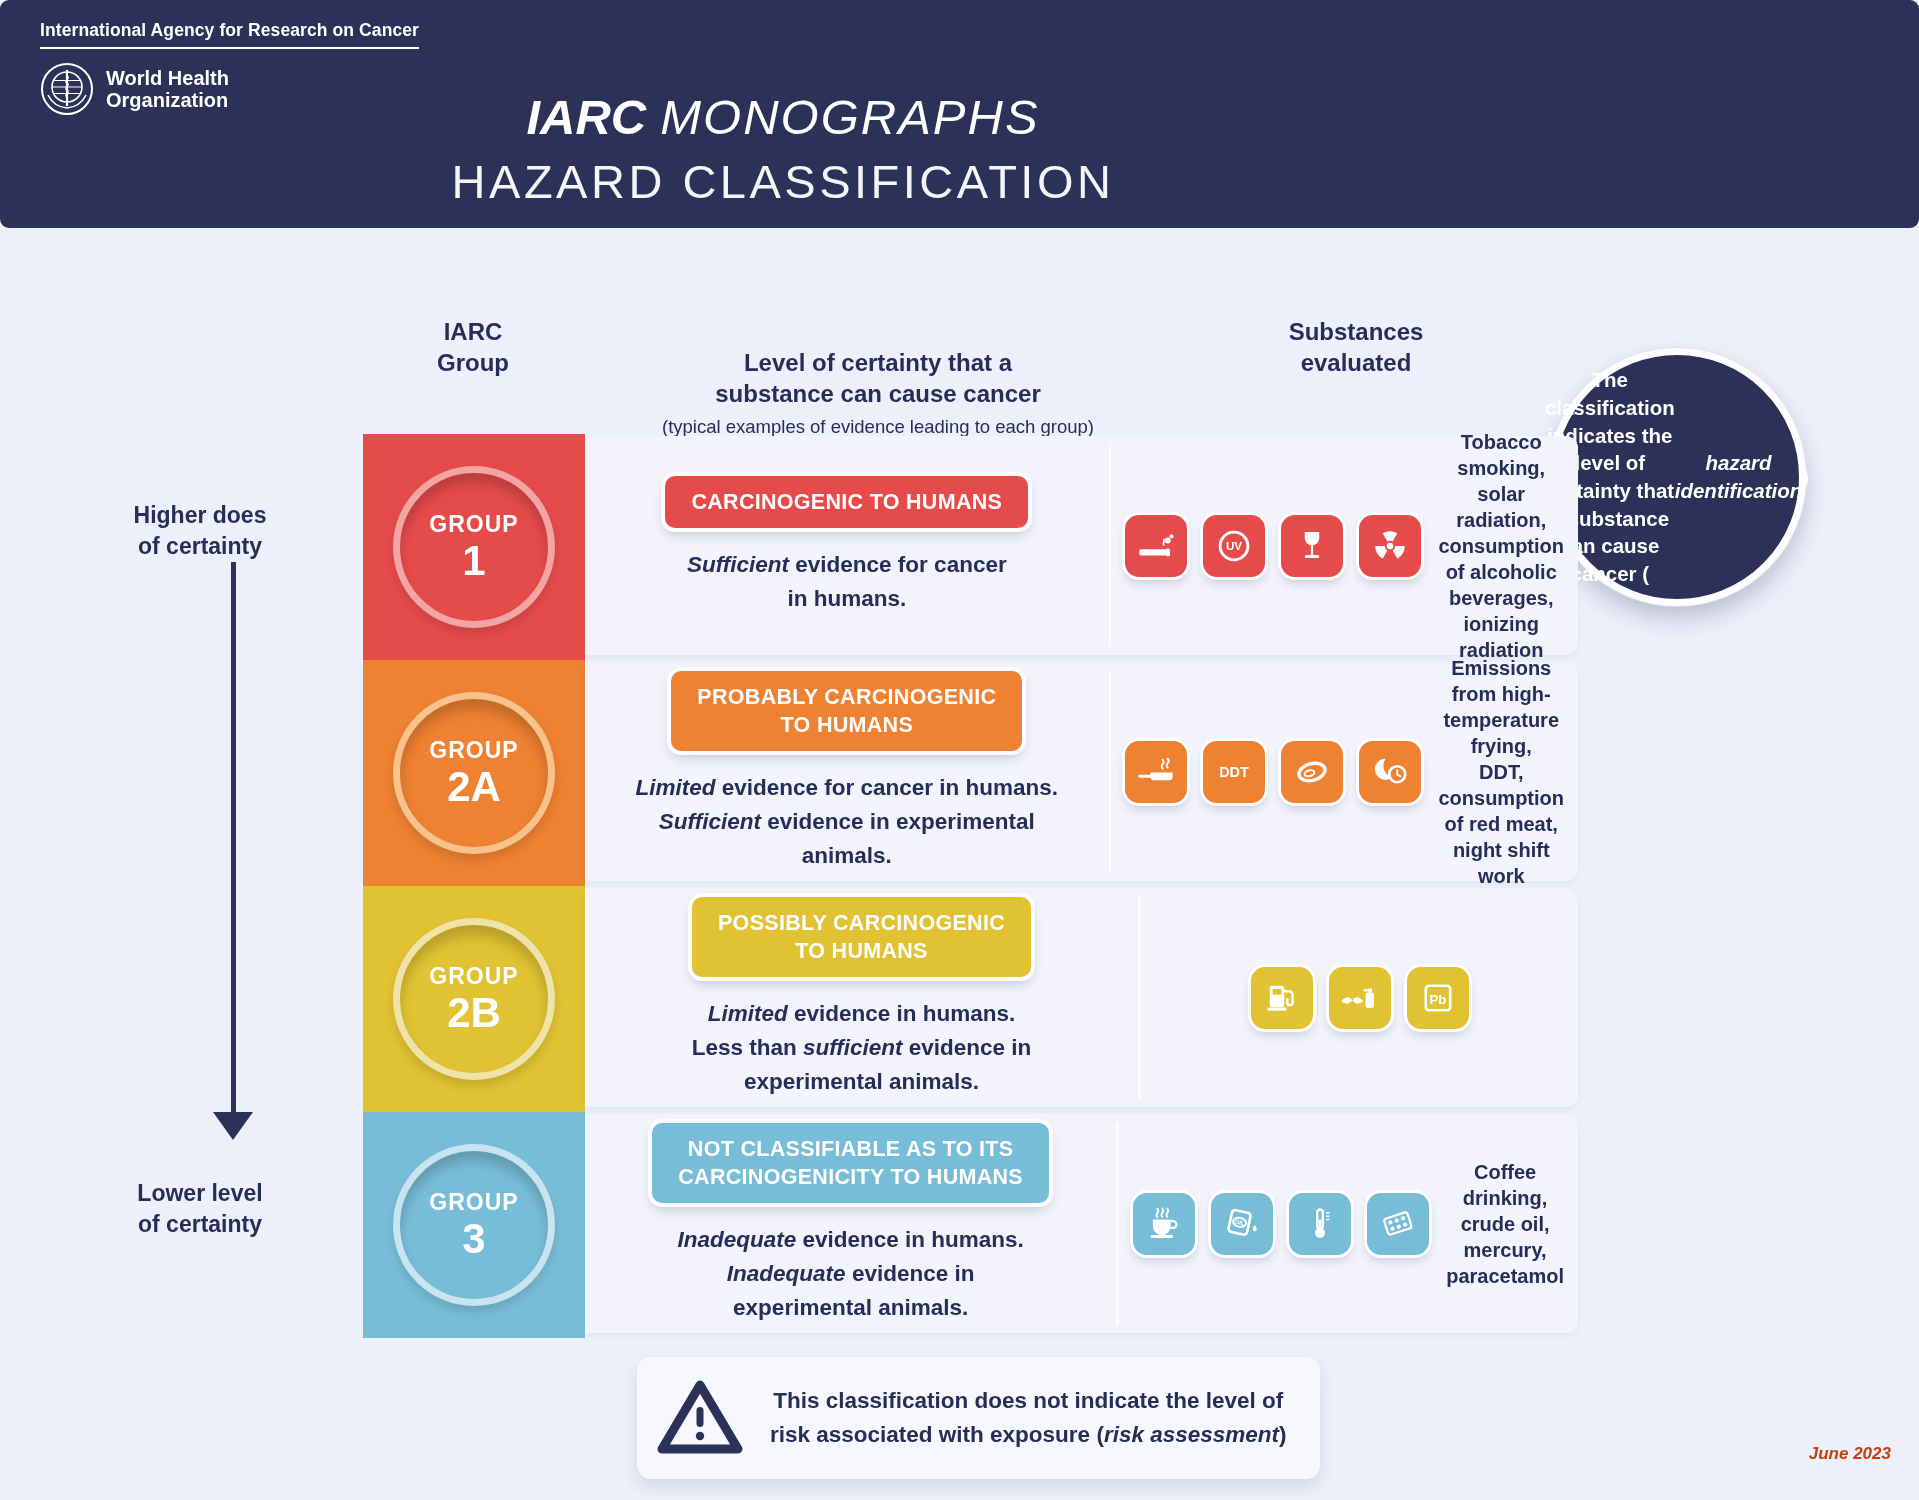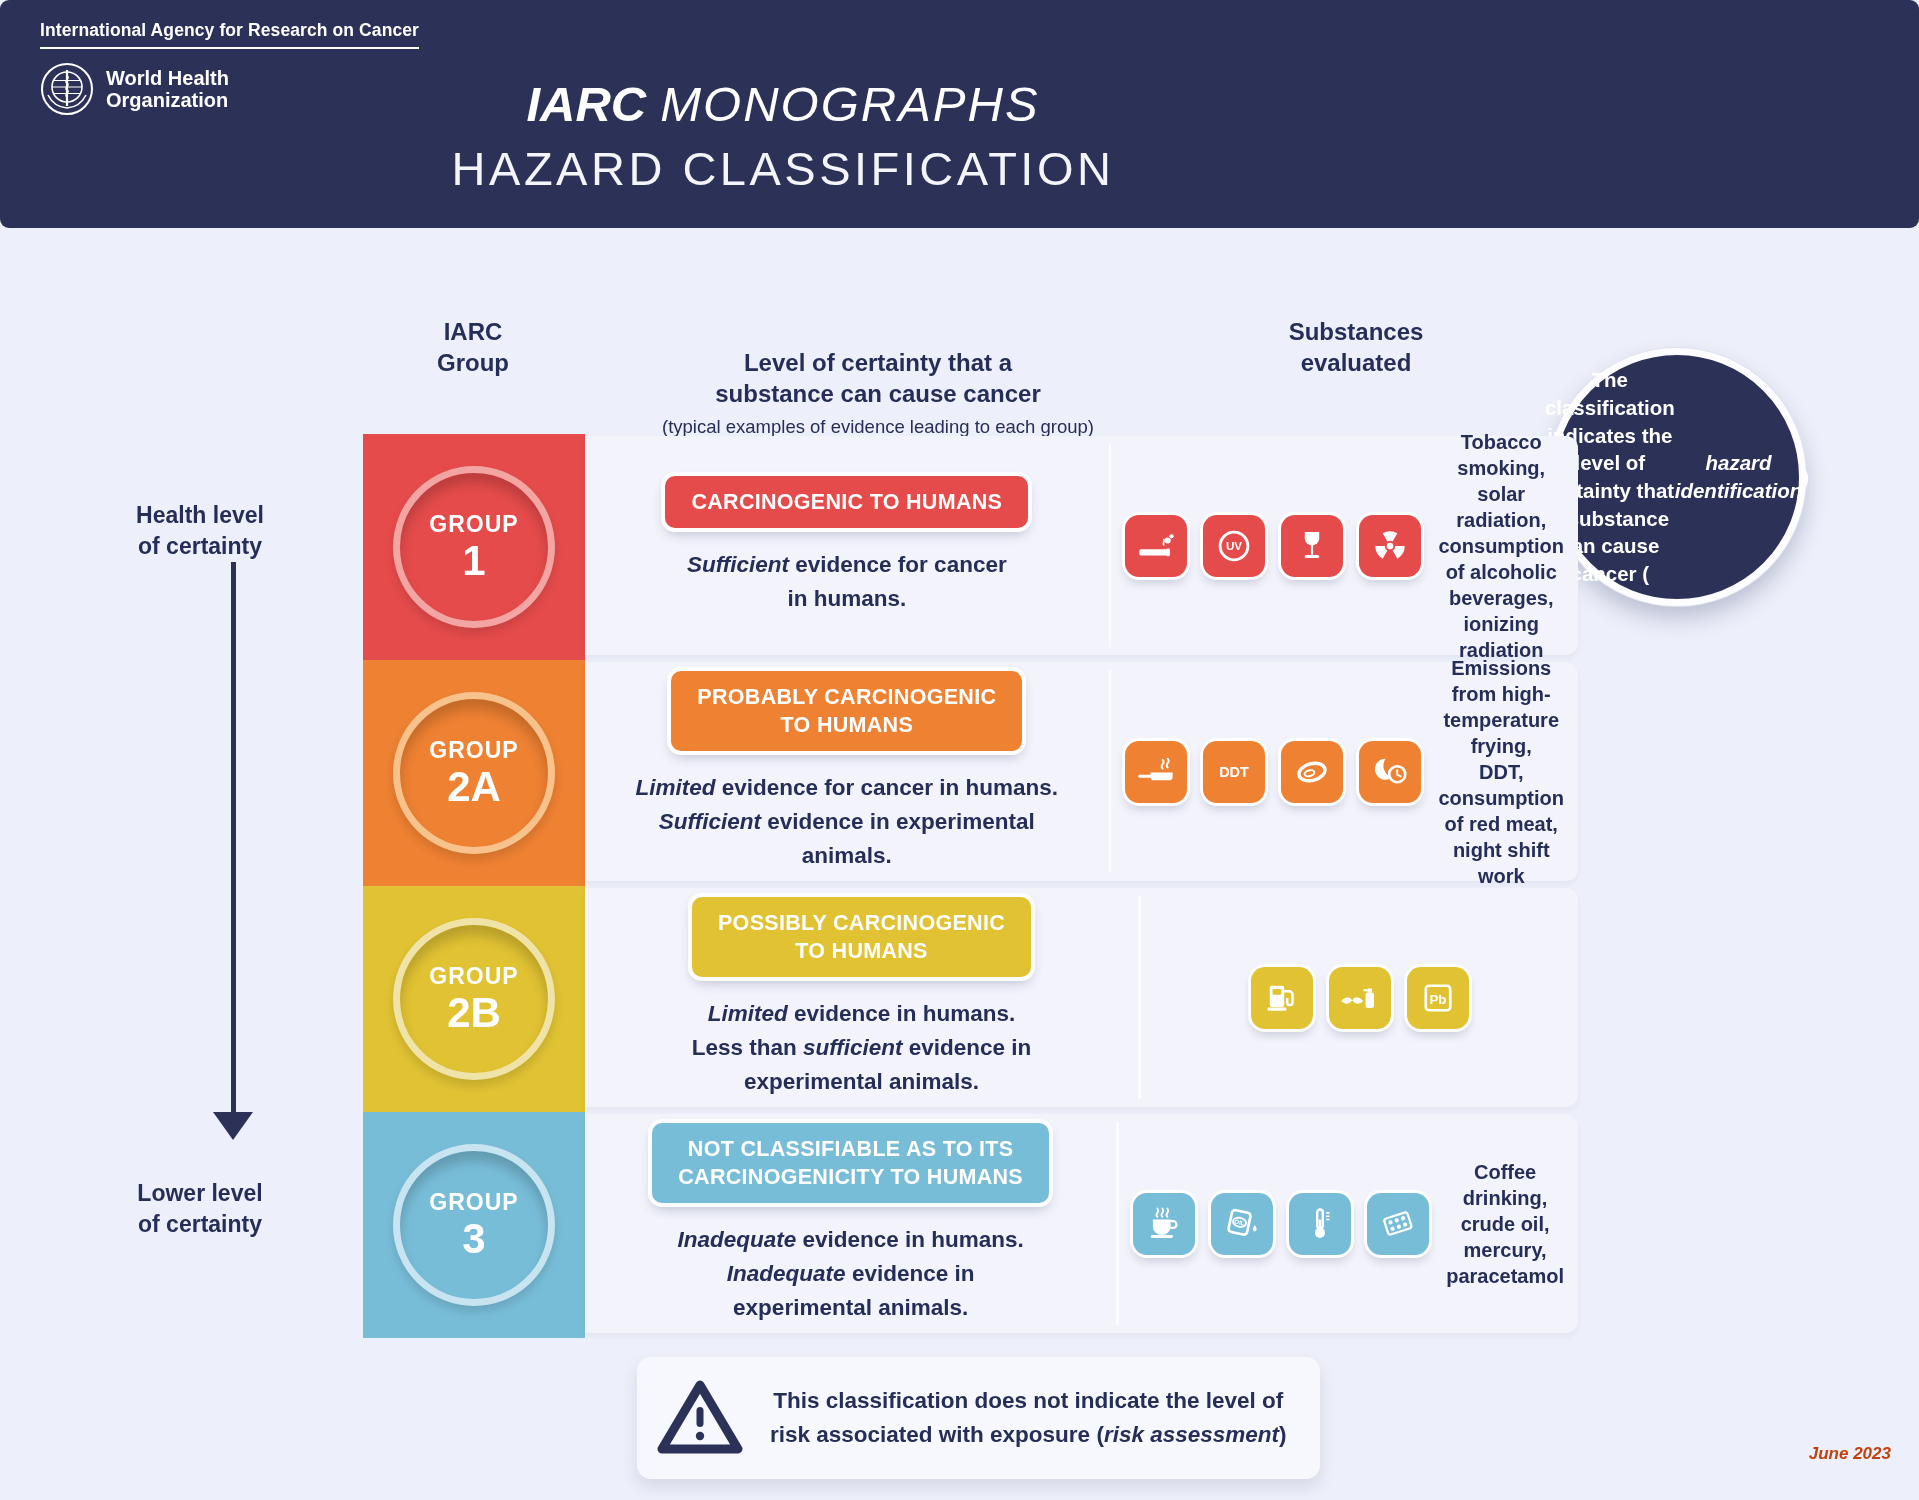--- a/index.html
+++ b/index.html
@@ -7,21 +7,21 @@
         font-family:"Liberation Sans","DejaVu Sans",sans-serif;color:#252e56;overflow:hidden;}
 
   
   .header{position:absolute;left:0;top:0;width:100%;height:228px;background:#2b3157;border-radius:9px;}
   .agency{position:absolute;left:40px;top:20px;color:#fff;font-weight:bold;font-size:17.5px;
           letter-spacing:.1px;padding-bottom:6px;border-bottom:2px solid #fff;display:inline-block;}
   .who{position:absolute;left:40px;top:62px;display:flex;align-items:center;gap:12px;color:#fff;}
   .who-name{font-weight:bold;font-size:20px;line-height:1.12;white-space:pre-line;}
   .title{position:absolute;left:783px;top:76px;transform:translateX(-50%);text-align:center;
          color:#fff;white-space:nowrap;}
-  .t1{font-size:49px;font-style:italic;}
+  .t1{font-size:49px;font-style:italic;margin-top:13px;}
   .t1 .iarc{font-weight:bold;margin-right:14px;}
   .t1 .mono{letter-spacing:2px;}
   .t2{font-size:47px;letter-spacing:3.5px;margin-top:9px;font-weight:400;color:#f4f5fa;}
 
   
   .colhead{position:absolute;top:316px;transform:translateX(-50%);text-align:center;
            font-weight:bold;font-size:24px;line-height:1.3;white-space:pre-line;}
   .note{font-weight:400;font-size:18.5px;margin-top:5px;white-space:nowrap;}
 
   
@@ -105,21 +105,21 @@
   <div class="colhead" style="left:473px;">IARC
 Group</div>
   <div class="colhead" style="left:878px;">
     <span>Level of certainty that a
 substance can cause cancer</span>
     <div class="note">(typical examples of evidence leading to each group)</div>
   </div>
   <div class="colhead" style="left:1356px;">Substances
 evaluated</div>
 
-  <div class="sidelabel" style="top:500px;">Health level
+  <div class="sidelabel" style="top:500px;">Higher does
 of certainty</div>
   <div class="arrow-line"></div>
   <div class="arrow-head"></div>
   <div class="sidelabel" style="top:1178px;">Lower level
 of certainty</div>
 
   <div class="callout">
       <span>The classification indicates the level of certainty that a substance can cause cancer (</span>
       <i>hazard identification</i>
       <span>)</span>

